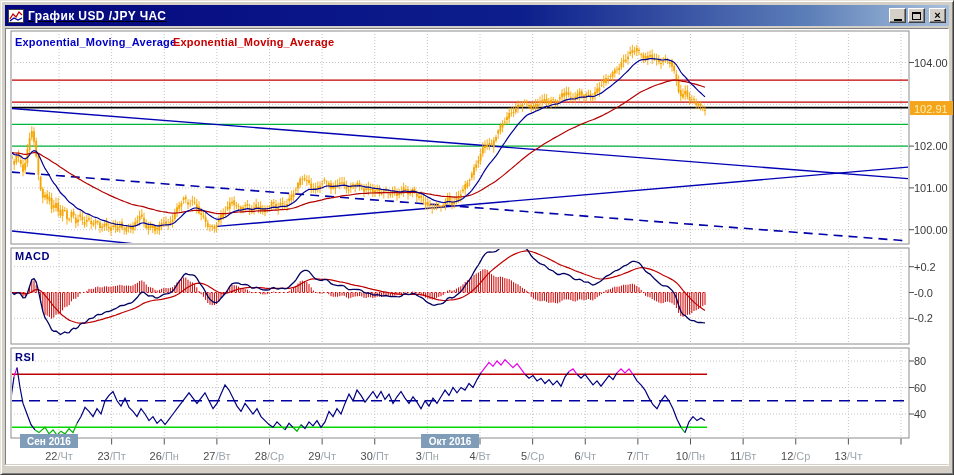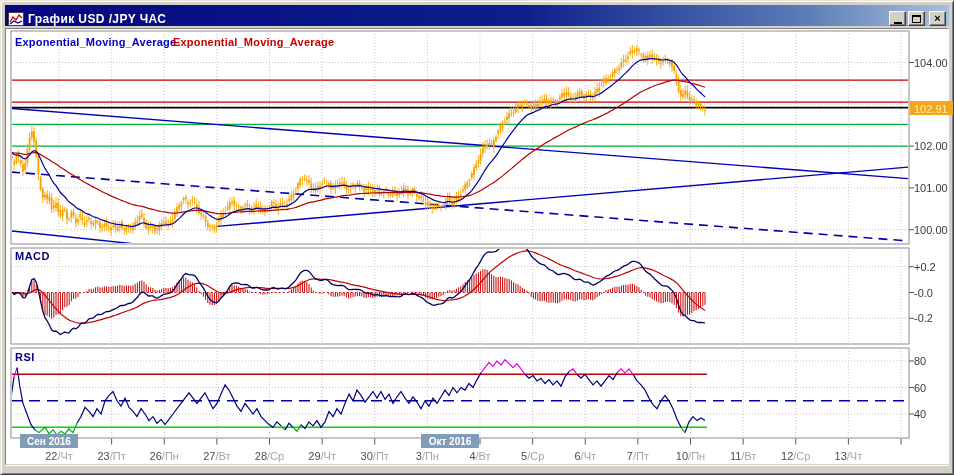--- a/index.html
+++ b/index.html
@@ -9,21 +9,21 @@
     background:#D4D0C8;
     border-top:1px solid #E8E4DC;border-left:1px solid #E8E4DC;
     border-right:1px solid #404040;border-bottom:1px solid #404040;
     box-shadow:inset 1px 1px 0 #FFFFFF, inset -1px -1px 0 #808080;
     font-family:"Liberation Sans", sans-serif;
     overflow:hidden;
   }
   .titlebar{
     position:absolute;left:4px;top:4px;right:4px;height:21px;
     background:linear-gradient(90deg,#05077E 0%,#0D1F8C 55%,#5C7EB8 85%,#A8C0DC 100%);
-    display:flex;align-items:flex-end;padding:0 3px;z-index:5;
+    display:flex;align-items:center;padding:0 3px;z-index:5;text-decoration:underline;
   }
   .titleicon{width:16px;height:14px;margin-right:4px;flex:0 0 auto;}
   .titletext{
     color:#FFFFFF;font-size:12px;font-weight:bold;letter-spacing:.4px;
     white-space:nowrap;flex:1 1 auto;
   }
   .winbtns{display:flex;gap:2px;flex:0 0 auto;}
   .winbtn{
     width:17px;height:15px;background:#D4D0C8;
     border-top:1px solid #FFFFFF;border-left:1px solid #FFFFFF;

